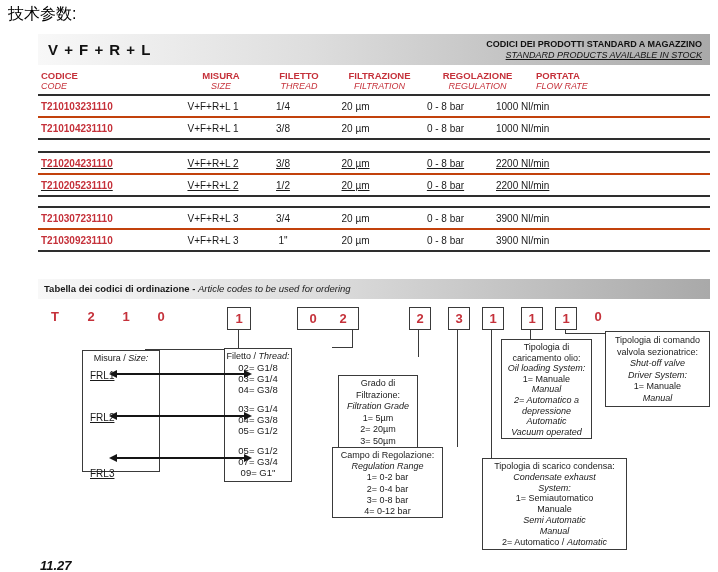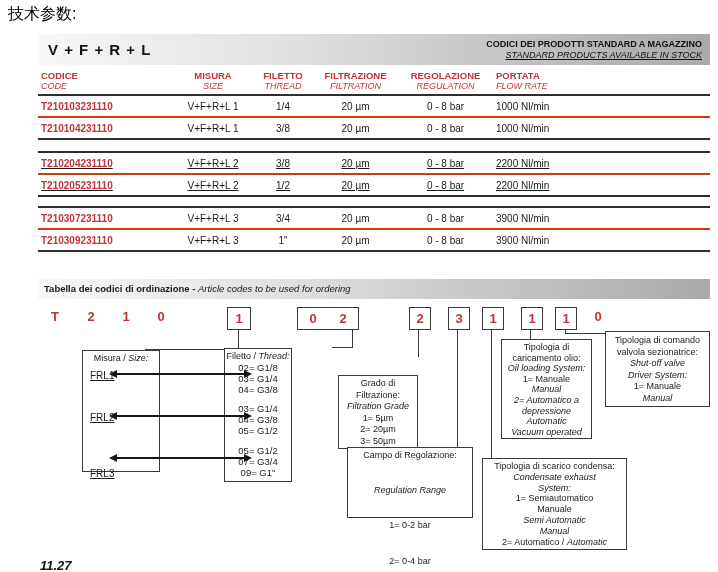--- a/index.html
+++ b/index.html
@@ -8,21 +8,21 @@
   .abs{position:absolute;}
   
   .gradbar{background:linear-gradient(90deg,#f8f8f8 0%,#dedede 40%,#a9a9a9 100%);}
   #bar1{left:38px;top:34px;width:672px;height:31px;display:flex;align-items:center;justify-content:space-between;}
   #product-line{font-size:15px;font-weight:bold;letter-spacing:1px;padding-left:10px;color:#111;}
   #bar1-right{text-align:right;padding-right:8px;font-size:9px;line-height:11px;color:#111;}
   #bar1-right .b{font-weight:bold;}
   #bar1-right .i{font-style:italic;text-decoration:underline;}
   
   .tgrid{display:grid;grid-template-columns:135px 80px 60px 85px 95px auto;}
-  #colheads{left:38px;top:70px;width:672px;}
+  #colheads{left:38px;top:70px;width:672px;gap:8px;}
   .hcell{line-height:11px;}
   .hit{font-size:9.5px;font-weight:bold;color:#c5313a;display:block;}
   .hen{font-size:9px;font-style:italic;color:#c5313a;display:block;}
   .ctr{text-align:center;} .lft{text-align:left;padding-left:3px;}
   .hline{background:#2e2e2e;height:2px;}
   .tgroup{left:38px;width:672px;border-bottom:2px solid #2e2e2e;}
   .trow{height:20px;align-items:center;font-size:10px;}
   .trow.second{border-top:2px solid #c2410c;}
   .codecell{color:#c5313a;font-weight:bold;}
   
@@ -223,21 +223,21 @@
 
   <div class="abs dgbox vcol" style="left:338px;top:375px;width:80px;height:74px;line-height:11.5px;padding-top:2px;">
     <span>Grado di</span>
     <span>Filtrazione:</span>
     <span class="it">Filtration Grade</span>
     <span>1= 5µm</span>
     <span>2= 20µm</span>
     <span>3= 50µm</span>
   </div>
 
-  <div class="abs dgbox vcol" style="left:347px;top:447px;width:126px;height:71px;line-height:11.2px;padding-top:2px;gap:24px;">
+  <div class="abs dgbox vcol" style="left:332px;top:447px;width:111px;height:71px;line-height:11.2px;padding-top:2px;">
     <span>Campo di Regolazione:</span>
     <span class="it">Regulation Range</span>
     <span>1= 0-2 bar</span>
     <span>2= 0-4 bar</span>
     <span>3= 0-8 bar</span>
     <span>4= 0-12 bar</span>
   </div>
 
   <div class="abs dgbox vcol" style="left:482px;top:458px;width:145px;height:92px;line-height:10.8px;padding-top:2px;">
     <span>Tipologia di scarico condensa:</span>

